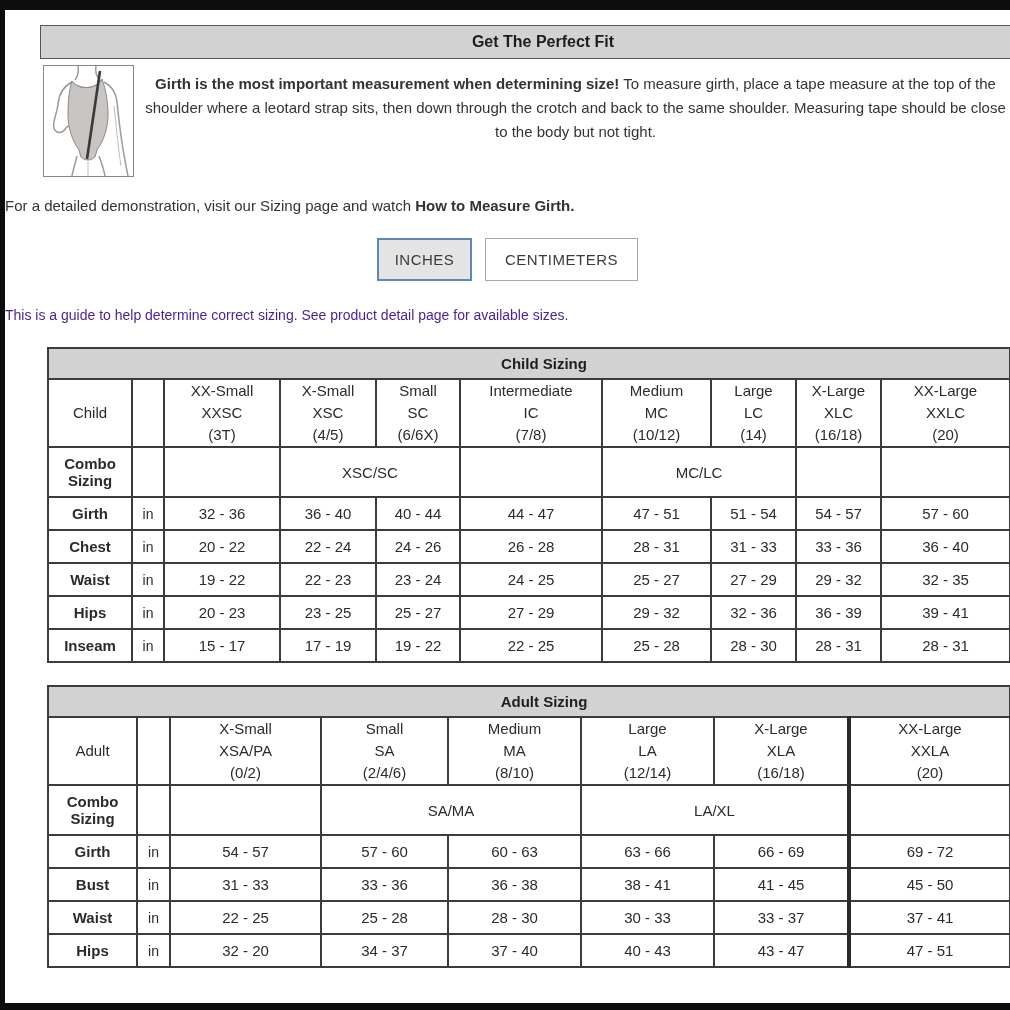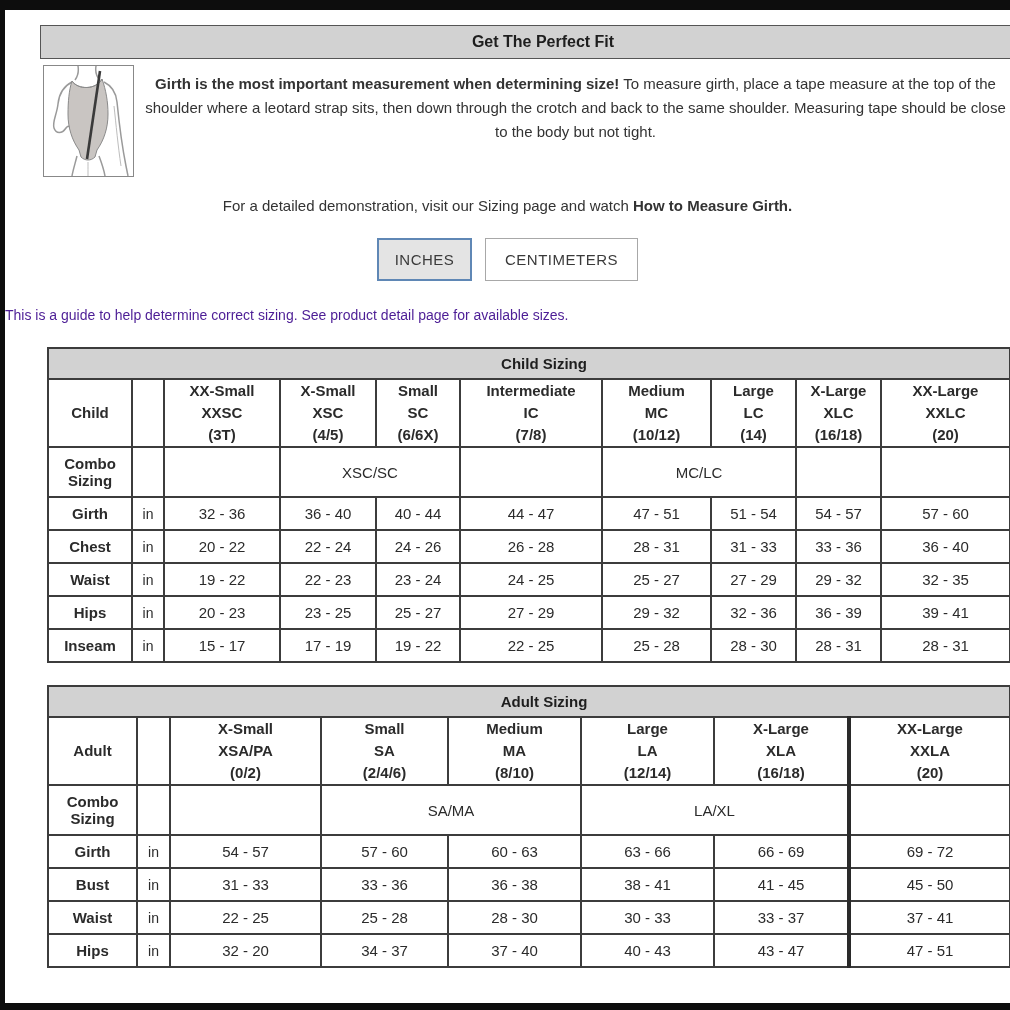--- a/index.html
+++ b/index.html
@@ -12,37 +12,37 @@
   .page { position:absolute; top:10px; left:5px; width:1005px; height:993px; overflow:hidden; }
 
   .title-bar { margin:15px 0 0 35px; width:1006px; height:34px; background:#d2d2d2;
     border:1px solid #555; display:flex; align-items:center; justify-content:center;
     font-weight:bold; font-size:16px; color:#1e1e1e; }
 
   .intro { display:flex; margin:6px 0 0 38px; width:964px; }
   .figure-box { width:91px; height:112px; border:1px solid #888; background:#fff; flex:0 0 auto; }
   .intro-text { flex:1; margin-left:10px; text-align:center; font-size:15px; line-height:24px;
     padding-top:7px; color:#333; }
-  .demo-line { margin-top:20px; width:1005px; text-align:center; font-size:15px; color:#333; }
+  .demo-line { margin-top:20px; width:1005px; font-size:15px; color:#333; }
 
   .unit-buttons { margin-top:24px; width:1005px; display:flex; justify-content:center; gap:13px; }
   .btn { height:43px; display:flex; align-items:center; justify-content:center;
     font-size:15px; color:#3a3a3a; letter-spacing:0.5px; cursor:pointer; }
   .btn-active { width:95px; background:#e4e4e4; border:2px solid #5f87b5; }
   .btn-inactive { width:153px; background:#fff; border:1px solid #a8a8a8; }
 
   .note-line { margin-top:26px; width:1005px; text-align:left; font-size:14px; color:#4c1d95; }
 
   table { border-collapse:collapse; table-layout:fixed; margin-left:42px; width:962px; }
   .child-table { margin-top:24px; }
   .adult-table { margin-top:22px; }
   td { border:2px solid #3c3c3c; text-align:center; vertical-align:middle;
     font-size:15px; color:#2b2b2b; overflow:hidden; }
   td.tbar { background:#d2d2d2; font-weight:bold; height:31px; font-size:15px; color:#1e1e1e;padding-left:30px; }
-  tr.hdr td { height:64px; font-weight:bold; line-height:22px; }
+  tr.hdr td { height:64px; font-weight:normal; line-height:22px; }
   tr.combo td { height:50px; }
   tr.data td { height:33px; }
   td.lbl { font-weight:bold; padding:0 4px; }
   td.unit { font-weight:normal; font-size:14px; }
   td.thick { border-left:4px solid #2a2a2a; }
 </style>
 </head>
 <body>
 
 <div class="frame-top"></div>

